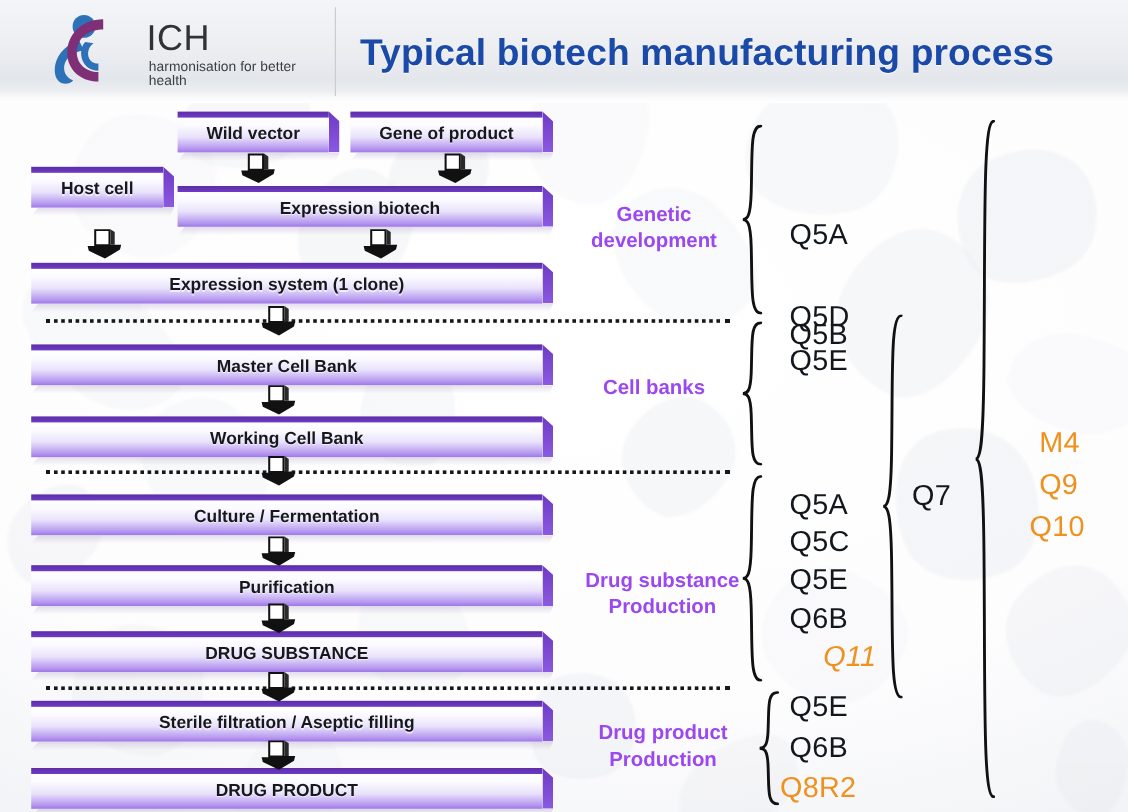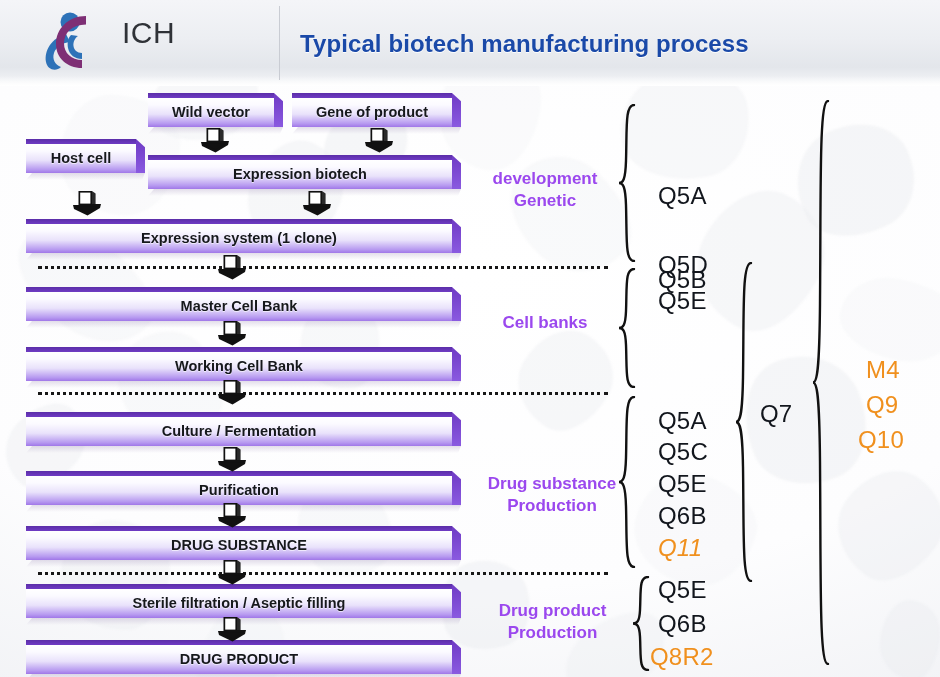--- a/index.html
+++ b/index.html
@@ -20,21 +20,21 @@
   .map{position:absolute;inset:0;pointer-events:none;opacity:.5;}
   .map i{position:absolute;display:block;background:#dfe2e7;border-radius:46% 54% 40% 60%/55% 42% 58% 45%;filter:blur(1.1px);}
   
   .header{position:absolute;left:0;top:0;width:940px;height:86px;
      background:linear-gradient(180deg,#f4f5f8 0%,#eceef2 46%,#e3e6eb 78%,#f6f7f9 100%);}
   .header:after{content:"";position:absolute;left:0;right:0;bottom:0;height:10px;
      background:linear-gradient(180deg,rgba(255,255,255,0) 0%,#ffffff 100%);}
   .hdr-divider{position:absolute;left:279px;top:6px;width:1px;height:74px;background:#c9ccd3;}
   .title{
     position:absolute;left:300px;top:20px;width:620px;height:48px;
-    color:#1a49a8;font-size:24px;font-weight:bold;letter-spacing:.1px;
+    color:#1a49a8;font-size:31px;font-weight:bold;letter-spacing:.1px;
     text-shadow:0 1px 0 rgba(255,255,255,.85);
     line-height:48px;white-space:nowrap;
   }
   
   .logo{position:absolute;left:30px;top:10px;width:240px;height:66px;}
   .logo svg{position:absolute;left:0;top:0;}
   .logo-ich{position:absolute;left:92px;top:6px;font-size:30px;color:#2f3237;
       font-family:"Liberation Sans",sans-serif;letter-spacing:.5px;font-weight:400;}
   .logo-tag{position:absolute;left:94px;top:40px;font-size:11.5px;color:#3a3d42;letter-spacing:.05px;}
   
@@ -60,21 +60,21 @@
   .arrow{position:absolute;width:34px;height:28px;}
   
   .dotted{position:absolute;height:0;border-top:3px dotted #171717;}
   
   .stage{position:absolute;text-align:center;color:#9b48ee;font-size:17px;
      font-weight:bold;line-height:22px;white-space:nowrap;}
   
   .code{position:absolute;font-size:24px;color:#12161d;letter-spacing:.2px;
      font-family:"Liberation Sans",sans-serif;white-space:nowrap;}
   .code.orange{color:#f0901e;}
-  .code.ital{font-style:italic;}
+  .code.ital{font-style:italic;margin-left:28px;}
   
   .brace{position:absolute;}
   .brace svg{display:block;}
 </style>
 </head>
 <body>
 
 <div id="slide">
 
   <div class="map" id="map">
@@ -108,20 +108,21 @@
   <div class="hdr-divider"></div>
 
   <div class="logo">
     <svg width="90" height="62" viewBox="0 0 90 62">
       <circle cx="40" cy="12" r="9.5" fill="#2d72b8"></circle>
       <path d="M36 24 C22 28 14 40 16 52 C17.5 60 26 62 31 57 C25 55 22 49 24 43 C26 37 32 33 40 32 Z" fill="#2d72b8"></path>
       <path d="M41 25 C38 28 37 33 38 38 C39.5 45 45 49 52 49 L52 43 C47 43 44 40 43.5 36 C43 32 45 28 48 26 Z" fill="#2d72b8"></path>
       <path d="M56 6 C38 6 26 19 26 34 C26 48 37 58 52 58 L52 50 C41.5 50 34 43 34 33.5 C34 23 42 14.5 56 14.5 Z" fill="#7e2f75"></path>
     </svg>
     <div class="logo-ich">ICH</div>
+    <div class="logo-tag">harmonisation for better health</div>
   </div>
 
   <div class="title">Typical biotech manufacturing process</div>
 
   <div id="layer-dividers">
       <div class="dotted" style="left: 38px; top: 266px; width: 570px;"></div>
       <div class="dotted" style="left: 38px; top: 392px; width: 570px;"></div>
       <div class="dotted" style="left: 38px; top: 572px; width: 570px;"></div>
     </div>
   <div id="layer-bars">
@@ -272,22 +273,22 @@
       <div class="arrow" style="left: 215px; top: 616px;">
   <svg width="34" height="28" viewBox="0 0 34 28">
     <path d="M8.5 1 L22 1 L22 14 L31 14 L30 18 L17.5 25.5 L4 19 L3 15 L8.5 15 Z" fill="#111111"></path>
     <path d="M10.2 2.6 L20.4 2.6 L20.4 13.6 L10.2 13.6 Z" fill="#ffffff"></path>
     <path d="M6.5 16.4 L27.5 16.4 L17.4 22.6 Z" fill="#111111"></path>
     <path d="M22 1 L25.6 3.4 L25.6 14 L22 14 Z" fill="#2a2a2a"></path>
   </svg></div>
     </div>
   <div id="layer-stages">
       <div class="stage" style="left: 470px; top: 168px; width: 150px;">
+        <div>Genetic</div>
         <div>development</div>
-        <div>Genetic</div>
       </div>
       <div class="stage" style="left: 470px; top: 312px; width: 150px; text-align: center;">
         <div>Cell banks</div>
       </div>
       <div class="stage" style="left: 462px; top: 473px; width: 180px;">
         <div>Drug substance</div>
         <div>Production</div>
       </div>
       <div class="stage" style="left: 470px; top: 600px; width: 165px;">
         <div>Drug product</div>

